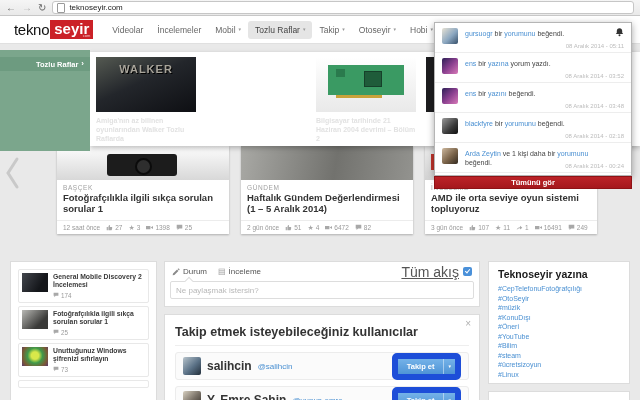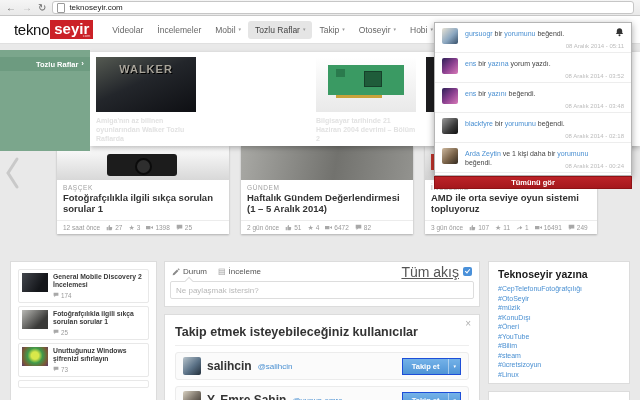--- a/index.html
+++ b/index.html
@@ -140,21 +140,21 @@
   .sp-title{margin-top:4px;font-size:12.5px;font-weight:bold;color:#333;padding-bottom:6px;
             border-bottom:1px solid #eee;}
   .u-row{margin-top:6px;height:28px;background:#fbfbfb;border:1px solid #ececec;border-radius:3px;
          display:flex;align-items:center;padding:0 7px;gap:6px;box-sizing:border-box;}
   .u-avatar{width:18px;height:18px;border-radius:2px;flex:none;}
   .ua-0{background:linear-gradient(135deg,#b8c4cc,#5a7186 55%,#222e3a);}
   .ua-1{background:linear-gradient(135deg,#d8d0c0,#7a7268 50%,#2a2620);}
   .u-name{font-size:12px;font-weight:bold;color:#333;cursor:pointer;}
   .u-handle{font-size:8px;color:#4a90d2;cursor:pointer;}
   .u-spacer{flex:1;}
-  .follow-btn{display:flex;border-radius:0;overflow:hidden;border:1px solid #1d4ed8;cursor:pointer;}
+  .follow-btn{display:flex;border-radius:5px;overflow:hidden;border:6px solid #1d4ed8;cursor:pointer;}
   .fb-main{background:linear-gradient(#74b2e8,#4f94d6);color:#fff;font-size:7.5px;font-weight:bold;padding:3px 9px;}
   .fb-caret{background:linear-gradient(#74b2e8,#4f94d6);border-left:1px solid rgba(255,255,255,.45);
             color:#fff;font-size:5px;display:flex;align-items:center;padding:0 4px;}
 
   .agenda-panel{left:488px;top:261px;width:142px;height:123px;padding:6px 9px;}
   .ag-title{font-size:10.5px;font-weight:bold;color:#1a1a1a;margin-bottom:4px;}
   .ag-tag{display:block;font-size:7px;color:#4a90d2;line-height:9.5px;text-decoration:none;cursor:pointer;}
   .agenda-next{left:488px;top:391px;width:142px;height:30px;}
 </style>
 </head>

